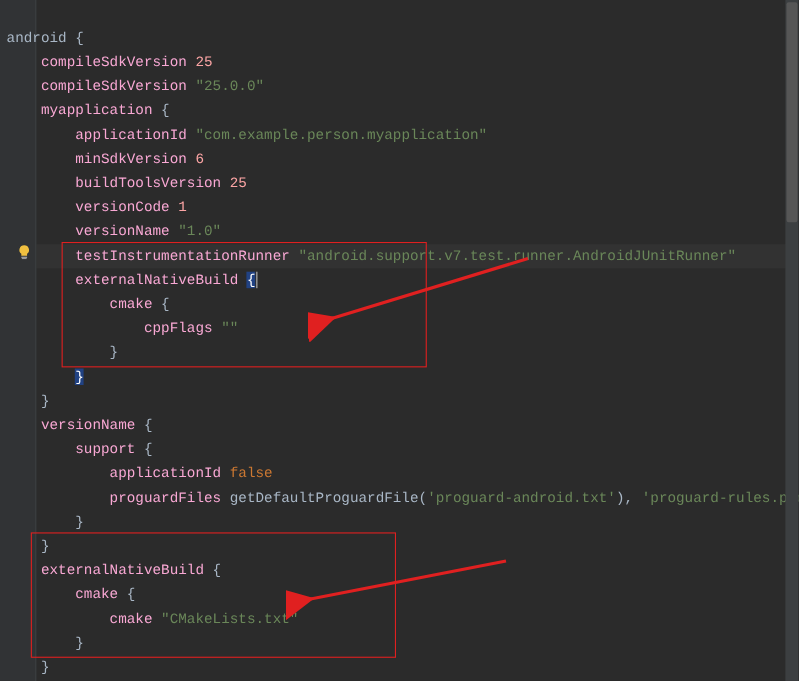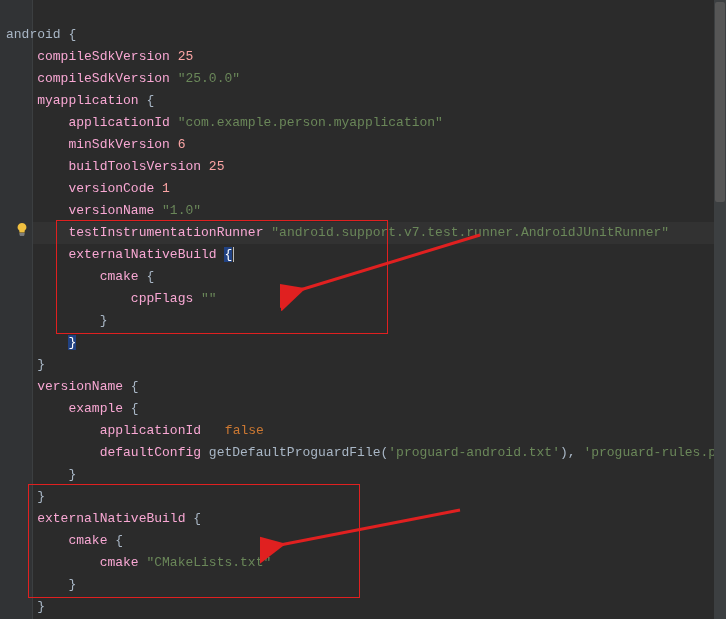--- a/index.html
+++ b/index.html
@@ -40,21 +40,21 @@
     position: absolute;
     left: 6px;
     top: 2px;
     white-space: pre;
     line-height: 22px;
   }
   .tok  { color: #a9b7c6; }
   .kw   { color: #f9a8d4; }   
   .num  { color: #fca5a5; }
   .str  { color: #6a8759; }
-  .bool { color: #cc7832; margin-left: 16px; }
+  .bool { color: #cc7832; }
   .fn   { color: #a9b7c6; font-family: Liberation Mono, monospace; }
 
   .hl-line {
     position: absolute;
     left: 0;
     width: 100%;
     height: 22px;
     background: #323232;
   }
   .cursor {
@@ -120,23 +120,23 @@
 <span class="tok"><span>        </span><span class="kw">versionCode</span> <span class="num">1</span></span>
 <span class="tok"><span>        </span><span class="kw">versionName</span> <span class="str">"1.0"</span></span>
 <span class="tok"><span>        </span><span class="kw">testInstrumentationRunner</span> <span class="str">"android.support.v7.test.runner.AndroidJUnitRunner"</span></span>
 <span class="tok"><span>        </span><span class="kw">externalNativeBuild</span> <span style="background:#214283;color:#fff">{</span><span class="cursor"></span></span>
 <span class="tok"><span>            </span><span class="kw">cmake</span> <span>{</span></span>
 <span class="tok"><span>                </span><span class="kw">cppFlags</span> <span class="str">""</span></span>
 <span class="tok"><span>            </span><span>}</span></span>
 <span class="tok"><span>        </span><span style="background:#214283;color:#fff">}</span></span>
 <span class="tok"><span>    </span><span>}</span></span>
 <span class="tok"><span>    </span><span class="kw">versionName</span> <span>{</span></span>
-<span class="tok"><span>        </span><span class="kw">example</span> <span>{</span></span>
+<span class="tok"><span>        </span><span class="kw">support</span> <span>{</span></span>
 <span class="tok"><span>            </span><span class="kw">applicationId</span> <span class="bool">false</span></span>
-<span class="tok"><span>            </span><span class="kw">defaultConfig</span> <span class="fn">getDefaultProguardFile</span>(<span class="str">'proguard-android.txt'</span>)<span>, </span><span class="str">'proguard-rules.pro'</span></span>
+<span class="tok"><span>            </span><span class="kw">proguardFiles</span> <span class="fn">getDefaultProguardFile</span>(<span class="str">'proguard-android.txt'</span>)<span>, </span><span class="str">'proguard-rules.pro'</span></span>
 <span class="tok"><span>        </span><span>}</span></span>
 <span class="tok"><span>    </span><span>}</span></span>
 <span class="tok"><span>    </span><span class="kw">externalNativeBuild</span> <span>{</span></span>
 <span class="tok"><span>        </span><span class="kw">cmake</span> <span>{</span></span>
 <span class="tok"><span>            </span><span class="kw">cmake</span> <span class="str">"CMakeLists.txt"</span></span>
 <span class="tok"><span>        </span><span>}</span></span>
 <span class="tok"><span>    </span><span>}</span></span>
 
   </div>
 

